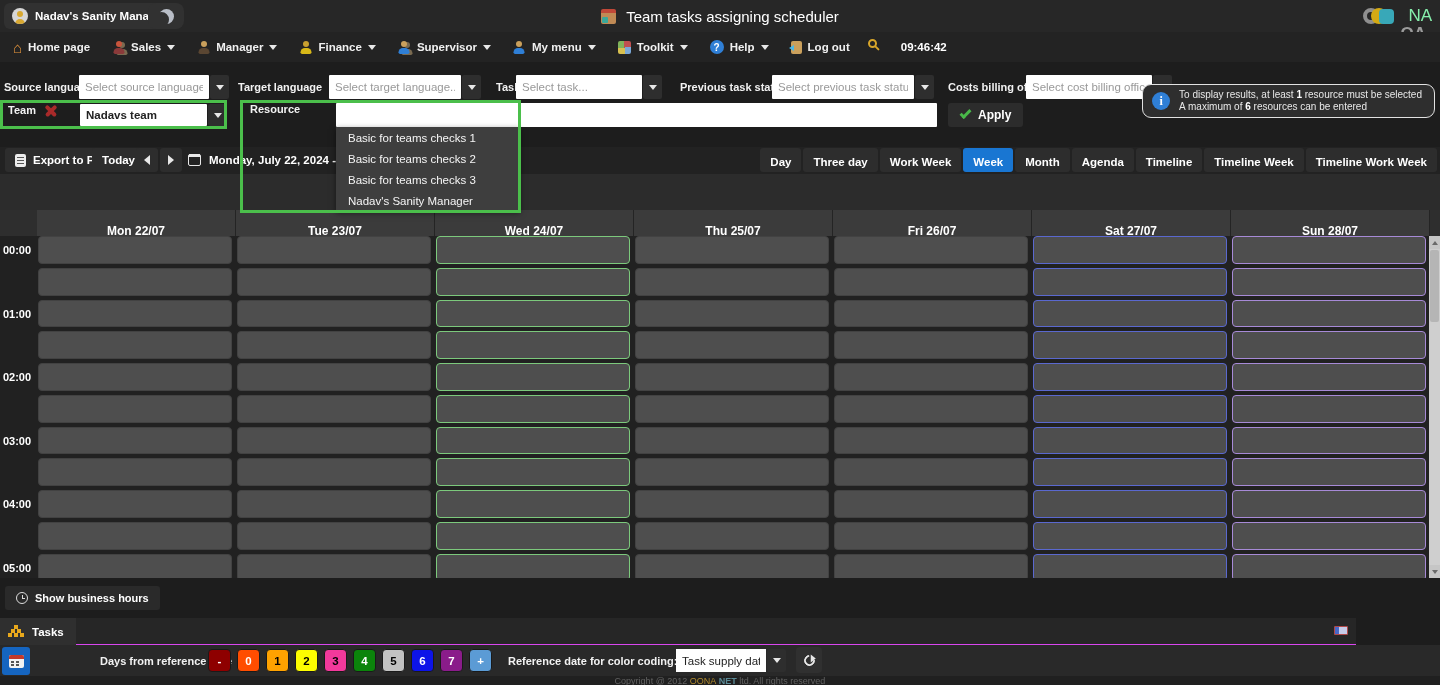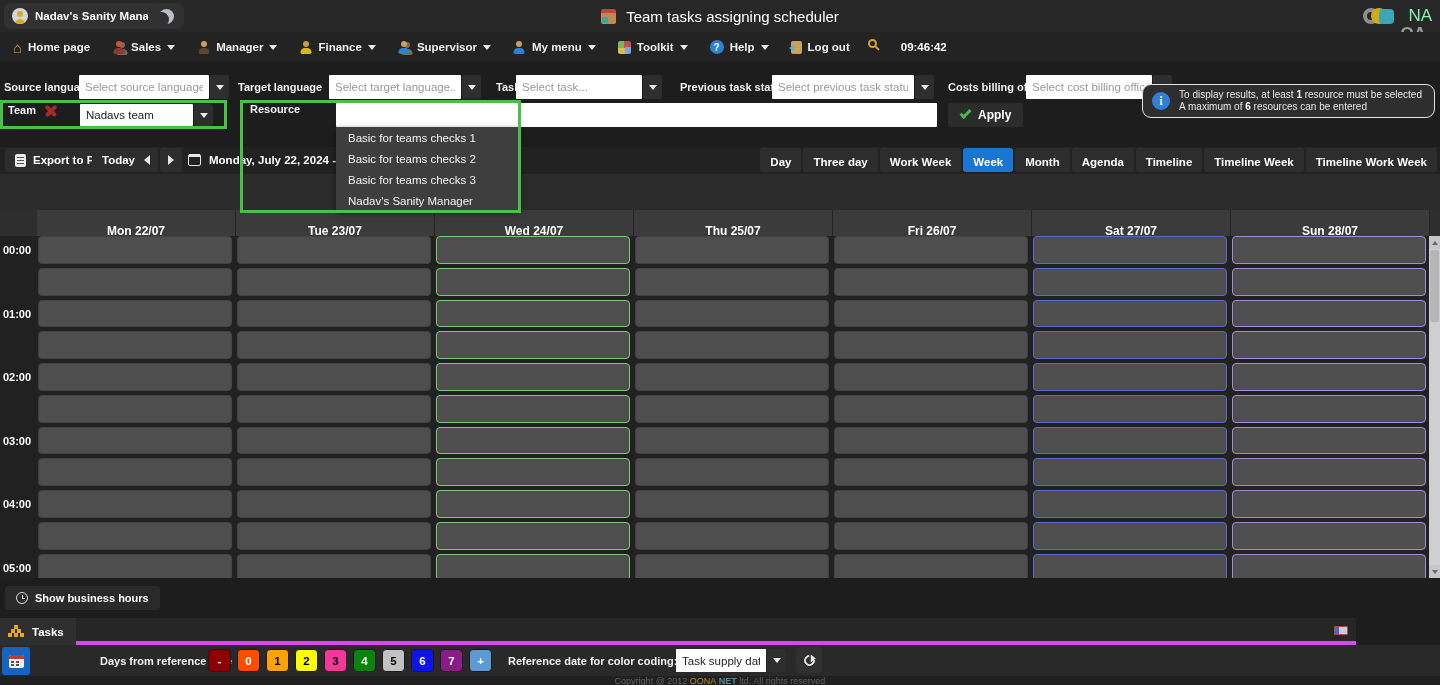--- a/index.html
+++ b/index.html
@@ -145,21 +145,21 @@
   .sa-tri-dn { width:0; height:0; border-left:3.5px solid transparent; border-right:3.5px solid transparent; border-top:4px solid #6a6a6a; }
   #scroll-thumb { position:absolute; left:1px; top:14px; width:9px; height:72px; background:#b5b5b5; border-radius:2px; cursor:pointer; }
 
   
   #bizhours-btn { position:absolute; left:5px; top:586px; height:24px; background:#2a2a2a; border:none;
     border-radius:3px; color:#fff; font-size:11px; font-weight:bold; display:flex; align-items:center;
     gap:7px; padding:0 11px; cursor:pointer; }
   .clock-icon { width:12px; height:12px; border:1.5px solid #ddd; border-radius:50%; position:relative; }
   .clock-icon::before { content:""; position:absolute; left:4.5px; top:1.5px; width:1.5px; height:4px; background:#ddd; }
   .clock-icon::after { content:""; position:absolute; left:4.5px; top:4.5px; width:3.5px; height:1.5px; background:#ddd; }
-  #tasksbar { left:0; top:618px; width:1356px; height:27px; background:#262626; border-bottom:4px solid #d946ef; }
+  #tasksbar { left:0; top:618px; width:1356px; height:27px; background:#262626; border-bottom:1px solid #d946ef; }
   #tasks-btn { position:absolute; left:0; top:0; height:27px; background:#2f2f2f; border:none;
     color:#fff; font-size:11.5px; font-weight:bold; display:flex; align-items:center; gap:8px;
     padding:0 12px 0 8px; cursor:pointer; }
   .tasks-icon { width:16px; height:13px; position:relative; }
   .tasks-icon::before { content:""; position:absolute; left:6px; top:0; width:4px; height:4px; background:#e8a81c;
     box-shadow:-6px 8px 0 #e8a81c, 0 8px 0 #e8a81c, 6px 8px 0 #e8a81c, -3px 4px 0 #e8a81c, 3px 4px 0 #e8a81c; }
   .pin-btn { position:absolute; right:6px; top:6px; width:16px; height:12px; background:none; border:none; cursor:pointer; }
   .pin-icon { display:block; width:14px; height:9px; background:#c7cbe8; border:1px solid #b04848; border-radius:1px; position:relative; }
   .pin-icon::before { content:""; position:absolute; left:0; top:0; width:4px; height:7px; background:#4868c8; }
 
@@ -315,21 +315,21 @@
       <button class="sel-btn">
           <span class="dn"></span>
         </button>
     </div>
 
     <div class="fg" style="left:8px; top:41px; gap:8px;">
       <span class="flabel">Team</span>
       <span class="x-icon"></span>
     </div>
     <div class="fg" style="left:80px; top:42px; gap:0;">
-      <input class="sel-input" style="width: 113px; height: 22px; font-weight: normal;" value="Nadavs team">
+      <input class="sel-input" style="width: 127px; height: 22px; font-weight: bold;" value="Nadavs team">
       <button class="sel-btn" style="height:22px;">
           <span class="dn"></span>
         </button>
     </div>
 
     <div class="fg" style="left:250px; top:41px;">
       <span class="flabel">Resource</span>
     </div>
     <input class="sel-input" style="position: absolute; left: 336px; top: 41px; width: 601px;" value="">
 

